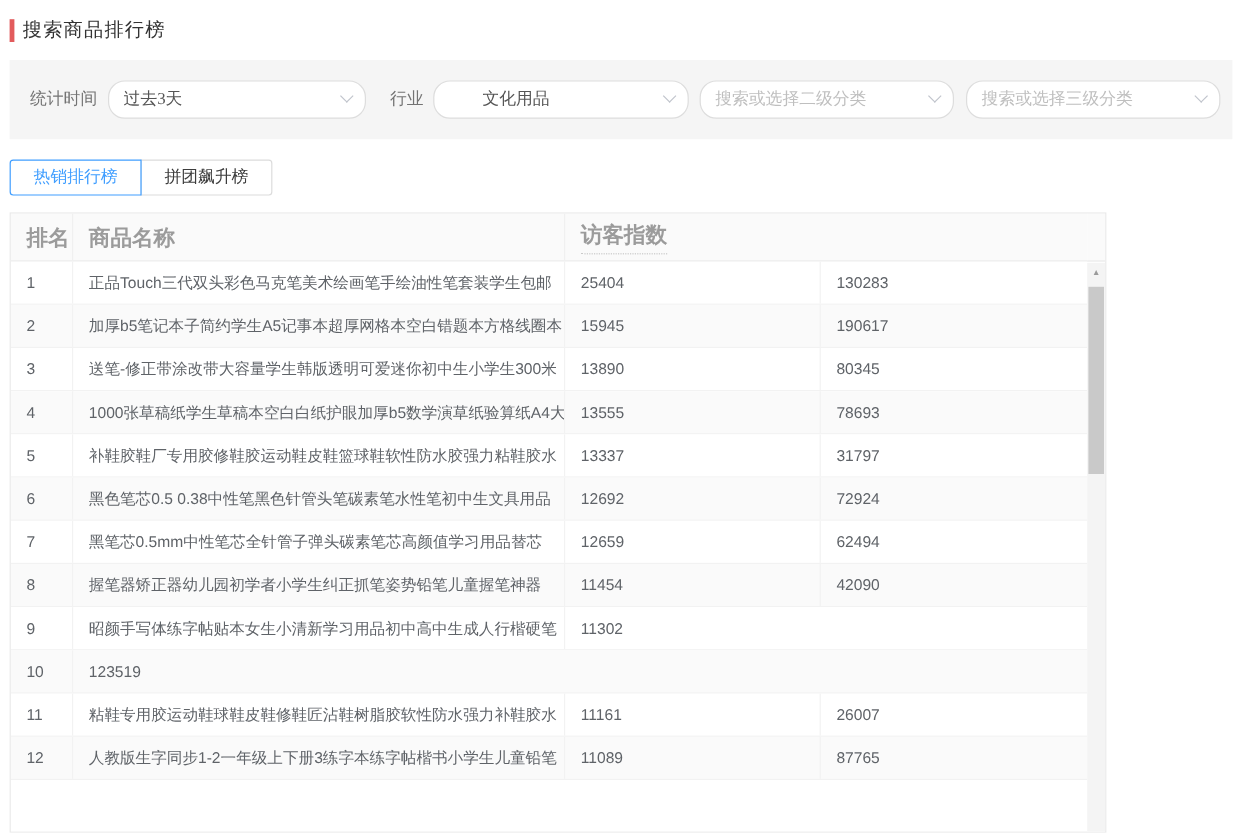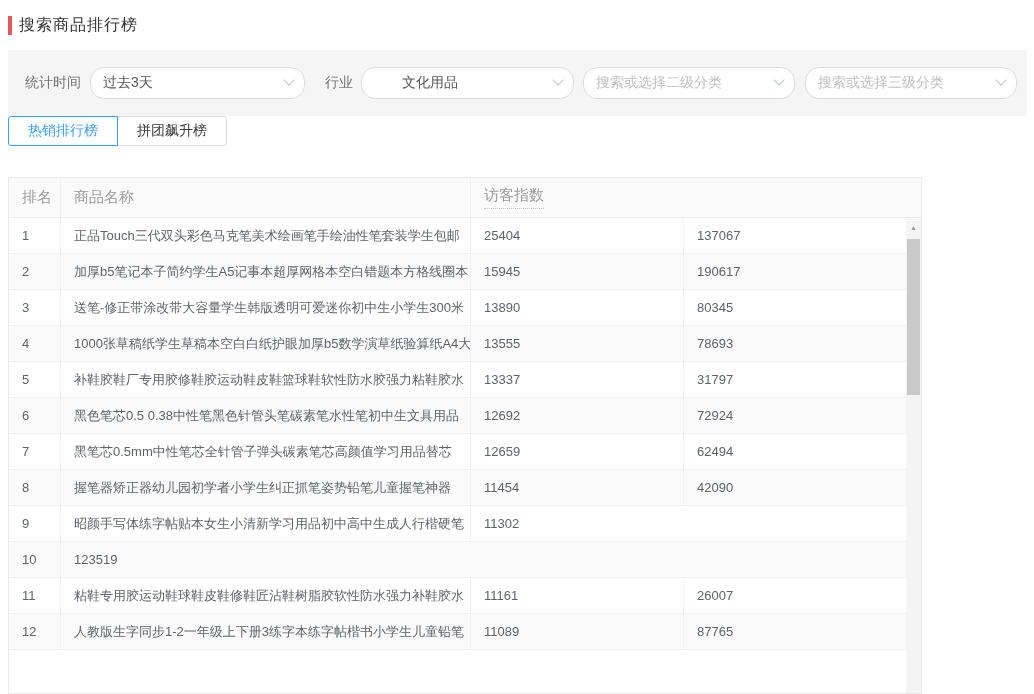--- a/index.html
+++ b/index.html
@@ -11,47 +11,47 @@
   .title-row { display: flex; align-items: center; padding: 15px 0 0 8px; }
   .red-bar { display: inline-block; width: 4px; height: 19px; background: #e25b5c; margin-right: 7px; }
   .page-title { font-size: 16px; font-weight: 400; color: #333; letter-spacing: 1px; }
 
   
   .filter-bar { position: absolute; left: 8px; top: 50px; width: 1019px; height: 66px;
     background: #f5f5f5; display: flex; align-items: center; padding-left: 17px; }
   .flabel { font-size: 14px; color: #737373; white-space: nowrap; }
   .sel { position: relative; height: 32px; background: #fff; border: 1px solid #ddd;
     border-radius: 14px; display: flex; align-items: center; padding: 0 28px 0 12px;
-    font-size: 14px; color: #555; cursor: pointer; }
+    font-size: 14px; color: #555; cursor: pointer; font-family: Liberation Serif, serif; }
   .sel .sel-text { flex: 1; white-space: nowrap; overflow: hidden; }
   .sel.placeholder .sel-text { color: #bfbfbf; }
   .chevron { position: absolute; right: 10px; top: 50%; width: 9px; height: 9px; margin-top: -7px; }
   .chevron::before { content: ""; position: absolute; left: 0; top: 0; width: 7px; height: 7px;
     border-right: 1px solid #c0c4cc; border-bottom: 1px solid #c0c4cc; transform: rotate(45deg); }
   .sel1 { width: 215px; margin-left: 9px; }
   .sel2 { width: 213px; margin-left: 8px; padding-left: 40px; }
   .sel3 { width: 212px; margin-left: 9px; }
   .sel4 { width: 212px; margin-left: 10px; }
   .lbl2 { margin-left: 20px; }
 
   
-  .tabs { position: absolute; left: 8px; top: 116px; display: flex; }
+  .tabs { position: absolute; left: 8px; top: 133px; display: flex; }
   .tab { height: 30px; padding: 0 19px; background: #fff; border: 1px solid #dcdcdc;
     font-size: 14px; color: #3c3c3c; cursor: pointer; display: flex; align-items: center;
     font-family: inherit; }
   .tab.active { color: #409eff; border-color: #409eff; z-index: 2; border-radius: 3px 0 0 3px; }
   .tab.inactive { margin-left: -1px; border-radius: 0 3px 3px 0; z-index: 1; }
 
   
   .table-wrap { position: absolute; left: 8px; top: 177px; width: 914px; height: 517px;
     border: 1px solid #eaeaea; background: #fff; overflow: hidden; }
   .thead { display: flex; height: 40px; background: #fafafa; border-bottom: 1px solid #e9e9e9;
     width: 897px; }
-  .th { display: flex; align-items: center; font-size: 15px; color: #9b9b9b;
-    padding-left: 13px; border-right: 1px solid #f0f0f0; overflow: hidden; white-space: nowrap; }
+  .th { display: flex; align-items: center; font-size: 18px; color: #9b9b9b;
+    padding-left: 13px; border-right: 1px solid #f0f0f0; overflow: hidden; white-space: nowrap; font-weight: bold; }
   .th:last-child { border-right: none; }
   .dotted { border-bottom: 1px dotted #c9c9c9; padding-bottom: 3px; }
   .col-rank { width: 52px; }
   .col-name { width: 410px; }
   .col-order { width: 213px; }
   .col-visitor { width: 222px; }
   .tbody { width: 897px; }
   .tr { display: flex; height: 36px; border-bottom: 1px solid #f2f2f2; background: #fff; }
   .tr:nth-child(even) { background: #fafafa; }
   .td { display: flex; align-items: center; font-size: 13px; color: #5f6368;
@@ -110,21 +110,21 @@
       <div class="th col-name">商品名称</div>
       <div class="th col-visitor">
         <span class="dotted">访客指数</span>
       </div>
     </div>
     <div class="tbody" id="tbody">
         <div class="tr">
           <div class="td col-rank">1</div>
           <div class="td col-name">正品Touch三代双头彩色马克笔美术绘画笔手绘油性笔套装学生包邮</div>
           <div class="td col-order">25404</div>
-          <div class="td col-visitor">137067</div>
+          <div class="td col-visitor">130283</div>
         </div>
         <div class="tr">
           <div class="td col-rank">2</div>
           <div class="td col-name">加厚b5笔记本子简约学生A5记事本超厚网格本空白错题本方格线圈本</div>
           <div class="td col-order">15945</div>
           <div class="td col-visitor">190617</div>
         </div>
         <div class="tr">
           <div class="td col-rank">3</div>
           <div class="td col-name">送笔-修正带涂改带大容量学生韩版透明可爱迷你初中生小学生300米</div>

